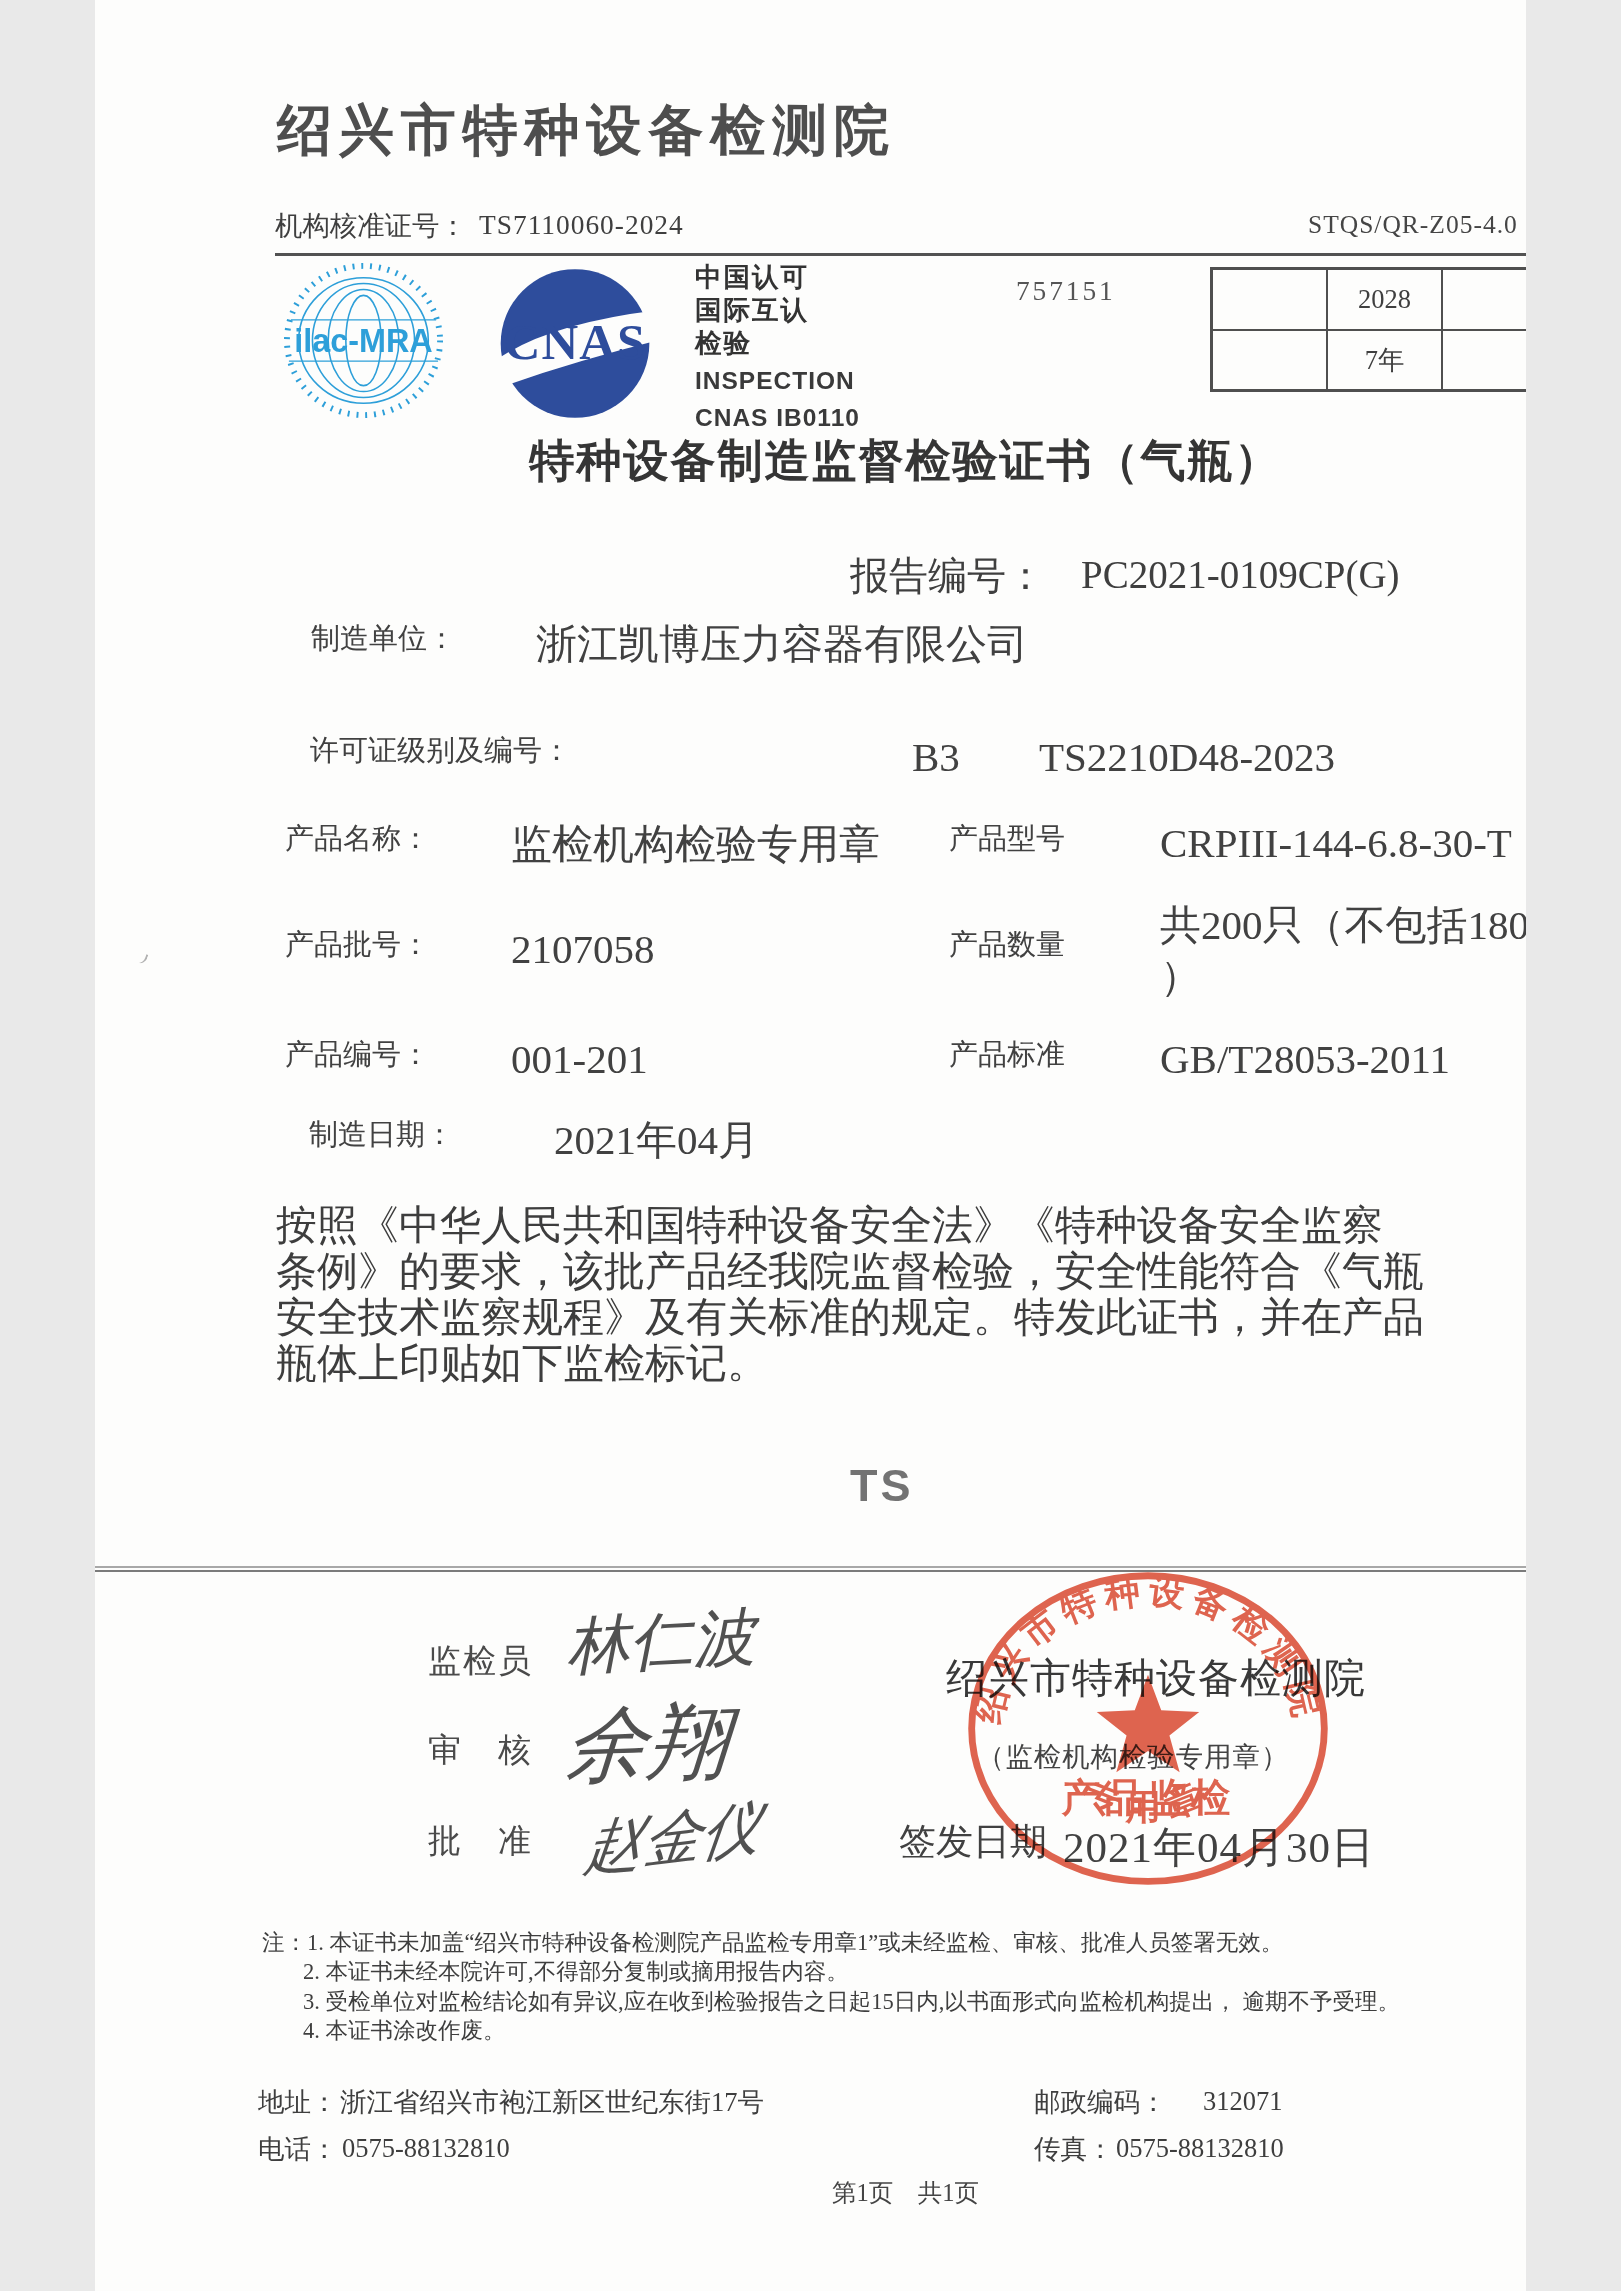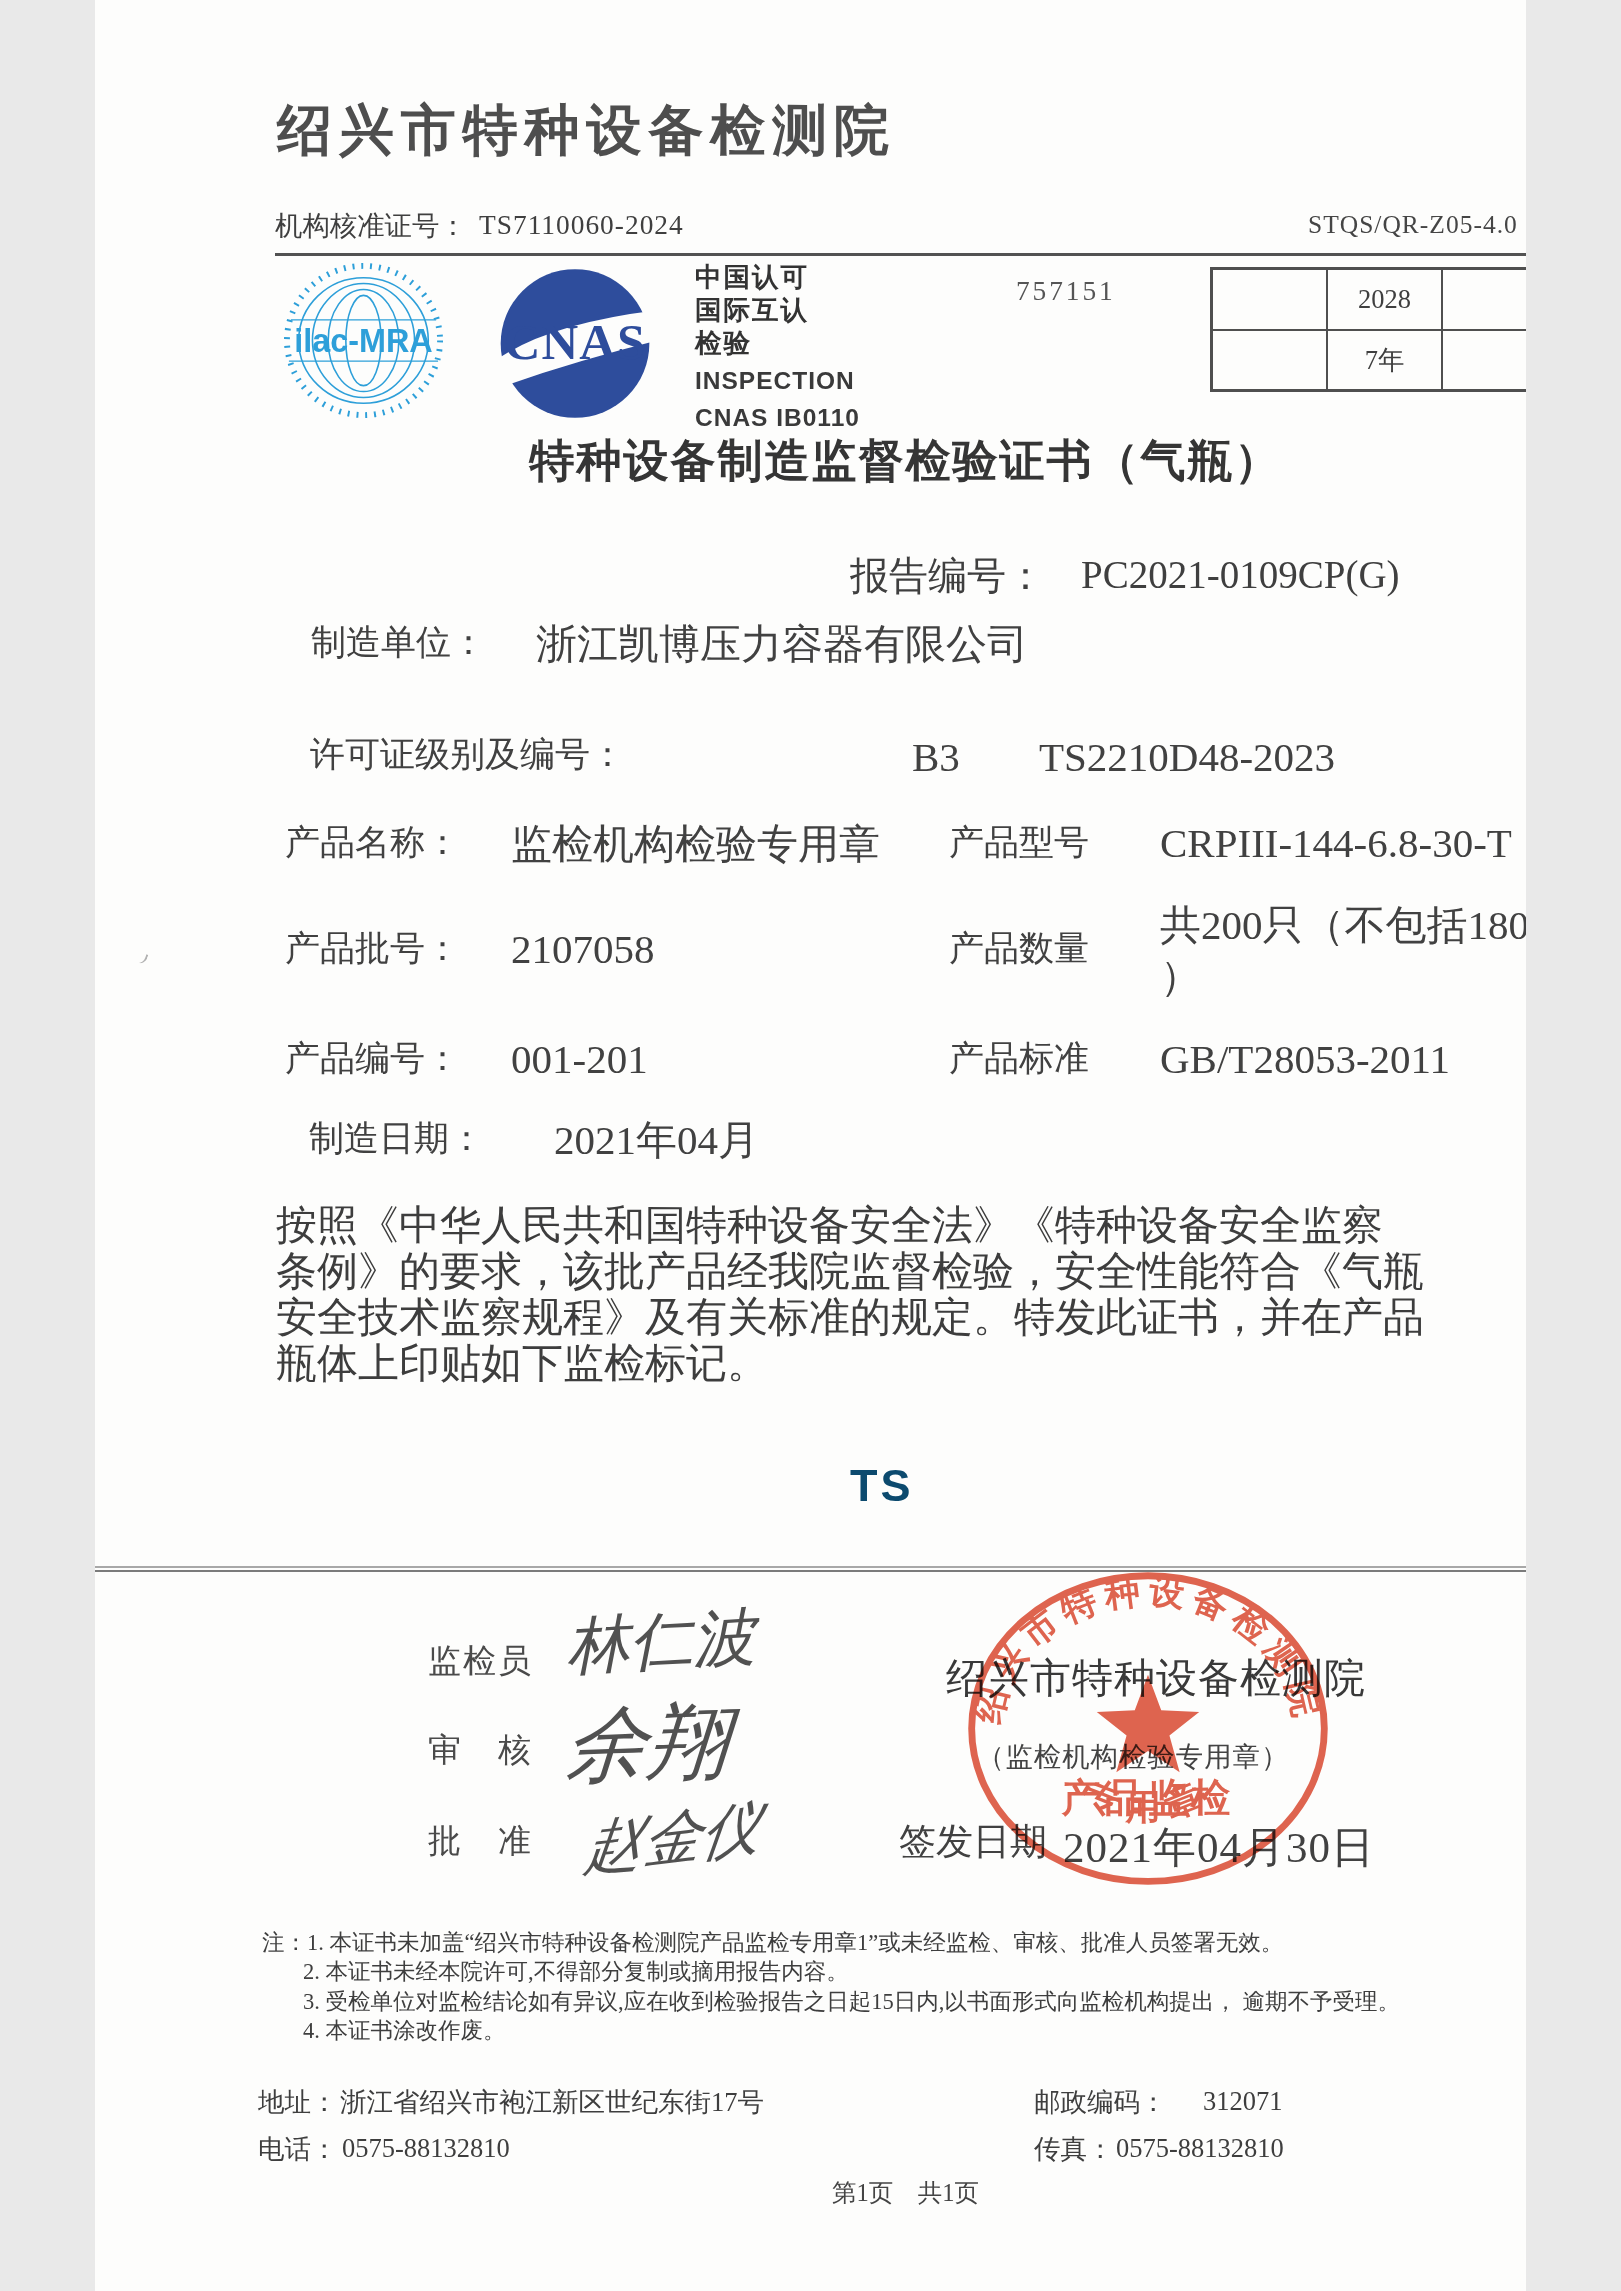--- a/index.html
+++ b/index.html
@@ -27,21 +27,21 @@
     left:1115px;top:267px;width:349px;height:125px;
     display:grid;grid-template-columns:1fr 1fr 1fr;grid-template-rows:1fr 1fr;
     border:2.5px solid #4f4f4f;box-sizing:border-box;
   }
   .year-table .cell{border:1.2px solid #4f4f4f;display:flex;align-items:center;justify-content:center;font-size:26.5px;color:#3f3f3f;}
   
   .cert-title{left:0;top:431px;width:1621px;text-align:center;font-size:45px;font-weight:bold;color:#353535;letter-spacing:2px;}
   .report-label{left:755px;top:549px;font-size:39px;}
   .report-value{left:986px;top:552px;font-size:39px;}
   
-  .f-label{font-size:35px;color:#414141;}
+  .f-label{font-size:29px;color:#414141;}
   .f-value{font-size:41px;color:#414141;}
   .manufacturer-label{left:216px;top:619px;}
   .manufacturer-value{left:441px;top:617px;}
   .license-label{left:215px;top:731px;}
   .license-level{left:817px;top:733px;}
   .license-no{left:944px;top:733px;}
   .pname-label{left:190px;top:819px;}
   .pname-value{left:416px;top:817px;}
   .pmodel-label{left:854px;top:819px;}
   .pmodel-value{left:1065px;top:819px;}
@@ -51,21 +51,21 @@
   .qty-value{left:1065px;top:900px;width:404px;white-space:normal;line-height:51px;line-break:anywhere;}
   .pno-label{left:190px;top:1035px;}
   .pno-value{left:416px;top:1035px;}
   .std-label{left:854px;top:1035px;}
   .std-value{left:1065px;top:1035px;}
   .mfg-label{left:214px;top:1115px;}
   .mfg-value{left:459px;top:1113px;}
   
   .body-par{left:181px;top:1202px;width:1215px;white-space:normal;}
   .body-par div{font-size:41px;line-height:46px;color:#3d3d3d;}
-  .ts-mark{left:755px;top:1460px;font-size:45px;font-weight:bold;color:#0c4a6e;letter-spacing:2.9px;}
+  .ts-mark{left:755px;top:1460px;font-size:45px;font-weight:bold;color:#737373;letter-spacing:2.9px;}
   .divider{left:0;top:1566px;width:1621px;height:5.9px;border-top:2px solid #a8a8a8;border-bottom:2px solid #7b7b7b;box-sizing:border-box;}
   
   .sig-label{font-size:33px;color:#4a4a4a;letter-spacing:2px;}
   .inspector-label{left:333px;top:1639px;}
   .reviewer-label{left:333px;top:1728px;}
   .approver-label{left:333px;top:1819px;}
   .sig{font-style:italic;color:#3a3a3a;opacity:.88;transform-origin:left top;}
   .sig-1{left:469px;top:1604px;font-size:63px;transform:rotate(-3deg);}
   .sig-2{left:474px;top:1692px;font-size:82px;transform:rotate(-2deg) skewX(-6deg);}
   .sig-3{left:495px;top:1809px;font-size:59px;transform:rotate(-7deg) skewX(-14deg);}

